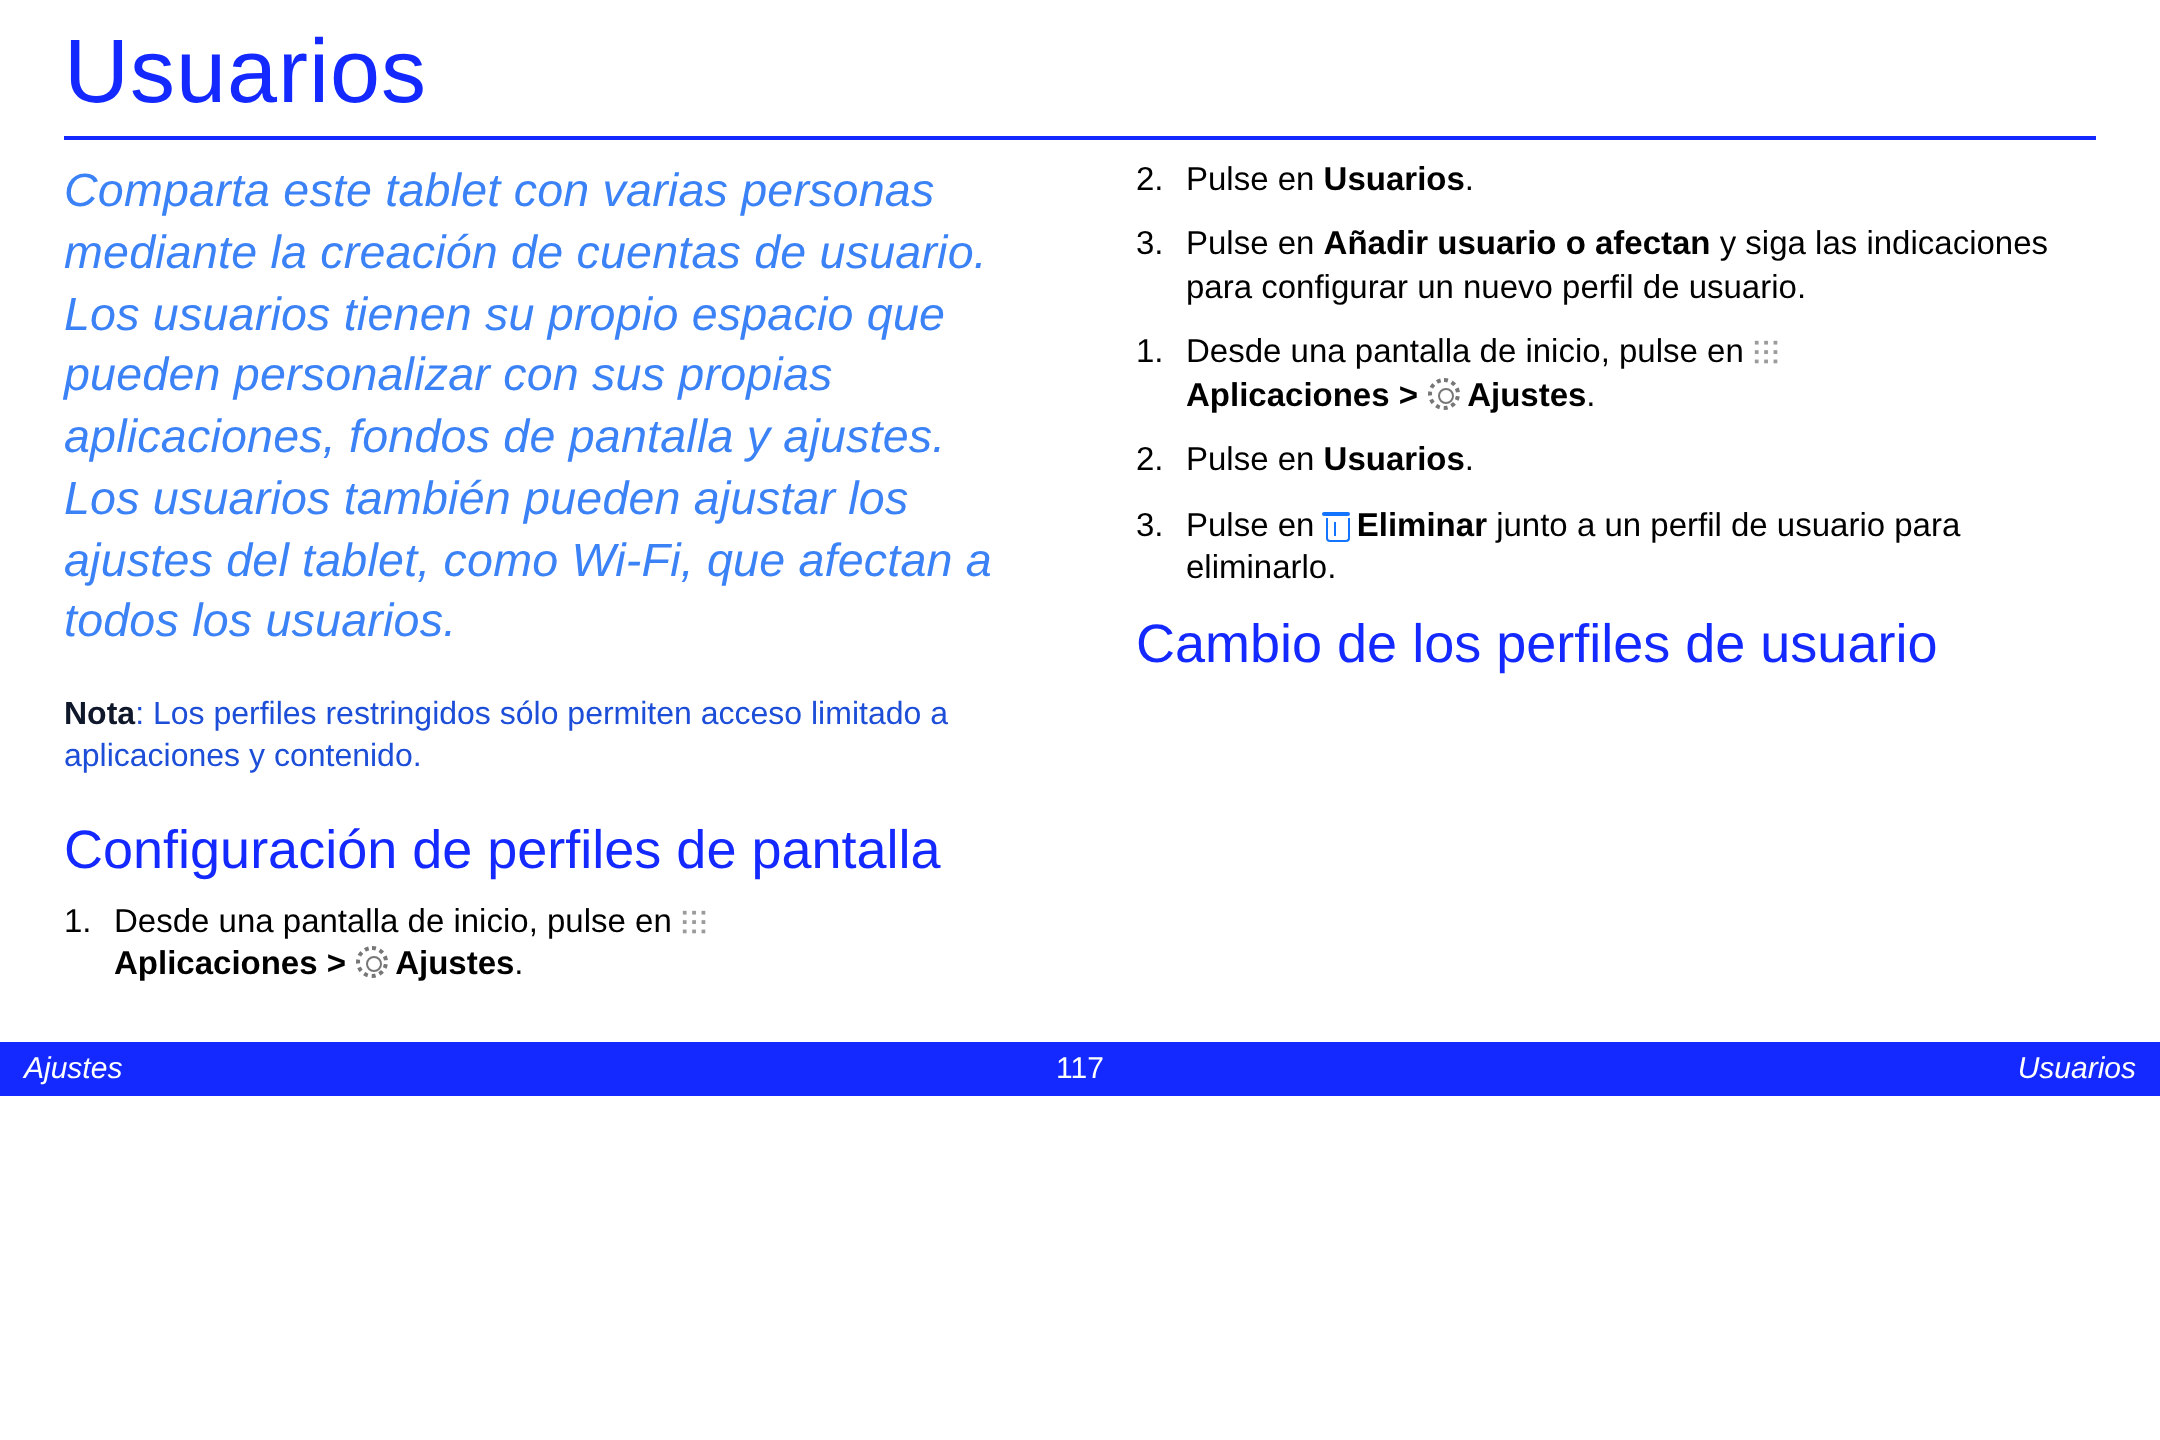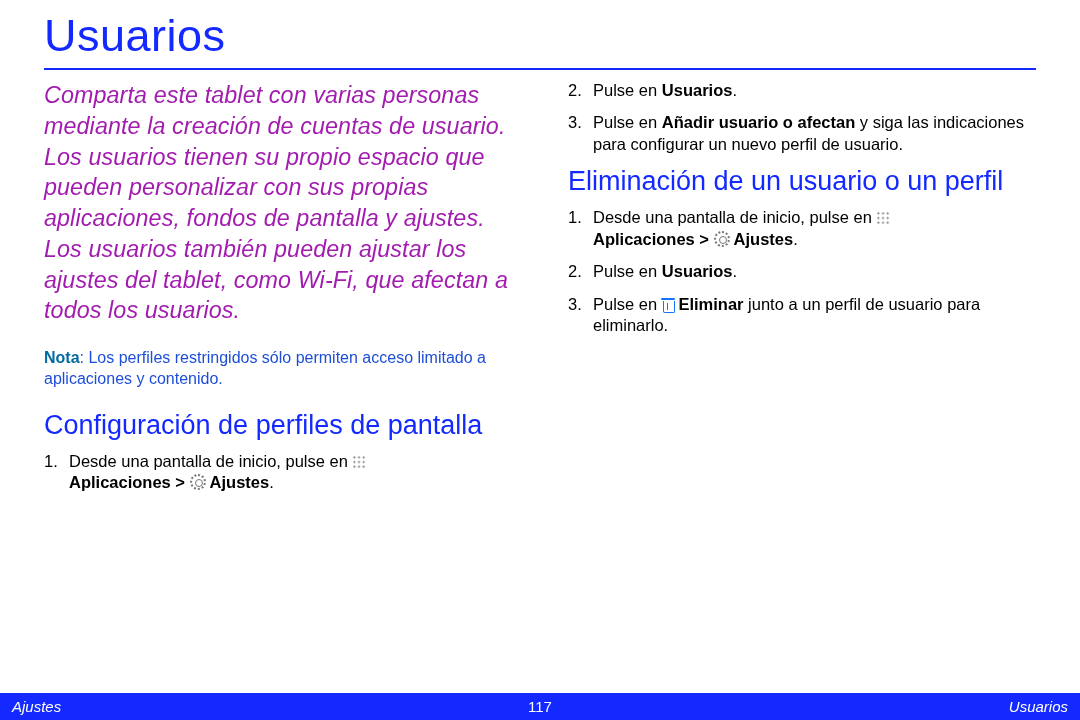--- a/index.html
+++ b/index.html
@@ -1,25 +1,25 @@
 <!DOCTYPE html>
 <html><head>
 <meta charset="utf-8">
 <style>
   * { box-sizing: border-box; margin: 0; padding: 0; }
   html, body { width: 1080px; height: 720px; background: #fff; font-family: "Helvetica Neue", Helvetica, Arial, sans-serif; overflow: hidden; }
-  .page { width: 1080px; height: 720px; position: relative; padding: 0 44px; }
+  .page { width: 1080px; height: 548px; position: relative; padding: 0 32px; }
   .title-wrap { padding-top: 10px; }
   h1 { color: #1329ff; font-weight: 400; font-size: 45px; letter-spacing: 0.5px; margin-bottom: 6px; }
   .rule { border: none; border-top: 2.5px solid #1329ff; margin-bottom: 10px; }
   .columns { display: flex; gap: 56px; }
   .col { flex: 1; min-width: 0; }
-  .intro { color: #a21caf; font-style: italic; font-size: 23.3px; line-height: 1.32; margin-bottom: 22px; letter-spacing: 0.1px; }
+  .intro { color: #3b82f6; font-style: italic; font-size: 23.3px; line-height: 1.32; margin-bottom: 22px; letter-spacing: 0.1px; }
   .note { font-size: 16px; line-height: 1.3; margin-bottom: 20px; }
-  .note-label { color: #0369a1; font-weight: 700; }
+  .note-label { color: #0f172a; font-weight: 700; }
   h2 { color: #1329ff; font-weight: 400; font-size: 27px; line-height: 1.15; margin-bottom: 10px; margin-top: 6px; }
   .para { font-size: 16.5px; line-height: 1.3; margin-bottom: 12px; }
   ol { list-style: none; padding-left: 0; }
   ol li { font-size: 16.5px; line-height: 1.3; margin-bottom: 11px; padding-left: 25px; position: relative; }
   ol li .num { position: absolute; left: 0; top: 0; }
   .bold { font-weight: 700; }
   .icon { display: inline-block; vertical-align: -2px; }
   .apps-icon { width: 14px; height: 14px; position: relative; }
   .apps-icon::before { content: ""; position: absolute; inset: 0; background:
     radial-gradient(circle, #9b9b9b 1px, transparent 1.2px) 0 0 / 4.7px 4.7px; }
@@ -64,34 +64,34 @@
     <div class="col">
       <ol>
         <li><span class="num">2.</span>
           <span>Pulse en </span><span class="bold">Usuarios</span><span>.</span>
         </li>
         <li><span class="num">3.</span>
           <span>Pulse en </span><span class="bold">Añadir usuario o afectan</span><span> y siga las indicaciones para configurar un nuevo perfil de usuario.</span>
         </li>
       </ol>
 
-      <h2>Eliminación de un usuario o un perfil</h2>
       <ol>
         <li><span class="num">1.</span>
           <span>Desde una pantalla de inicio, pulse en </span><span class="icon apps-icon"></span><br>
           <span class="bold">Aplicaciones &gt; </span><span class="icon gear-icon"></span><span class="bold"> Ajustes</span><span>.</span>
         </li>
         <li><span class="num">2.</span>
           <span>Pulse en </span><span class="bold">Usuarios</span><span>.</span>
         </li>
         <li><span class="num">3.</span>
           <span>Pulse en </span><span class="icon trash-icon"><span class="trash-stroke"></span></span><span class="bold"> Eliminar</span><span> junto a un perfil de usuario para eliminarlo.</span>
         </li>
       </ol>
 
+      <h2>Cambio de los perfiles de usuario</h2>
     </div>
   </div>
 
   <div class="footer">
     <span class="left">Ajustes</span>
     <span class="center">117</span>
     <span class="right">Usuarios</span>
   </div>
 </div>
 

